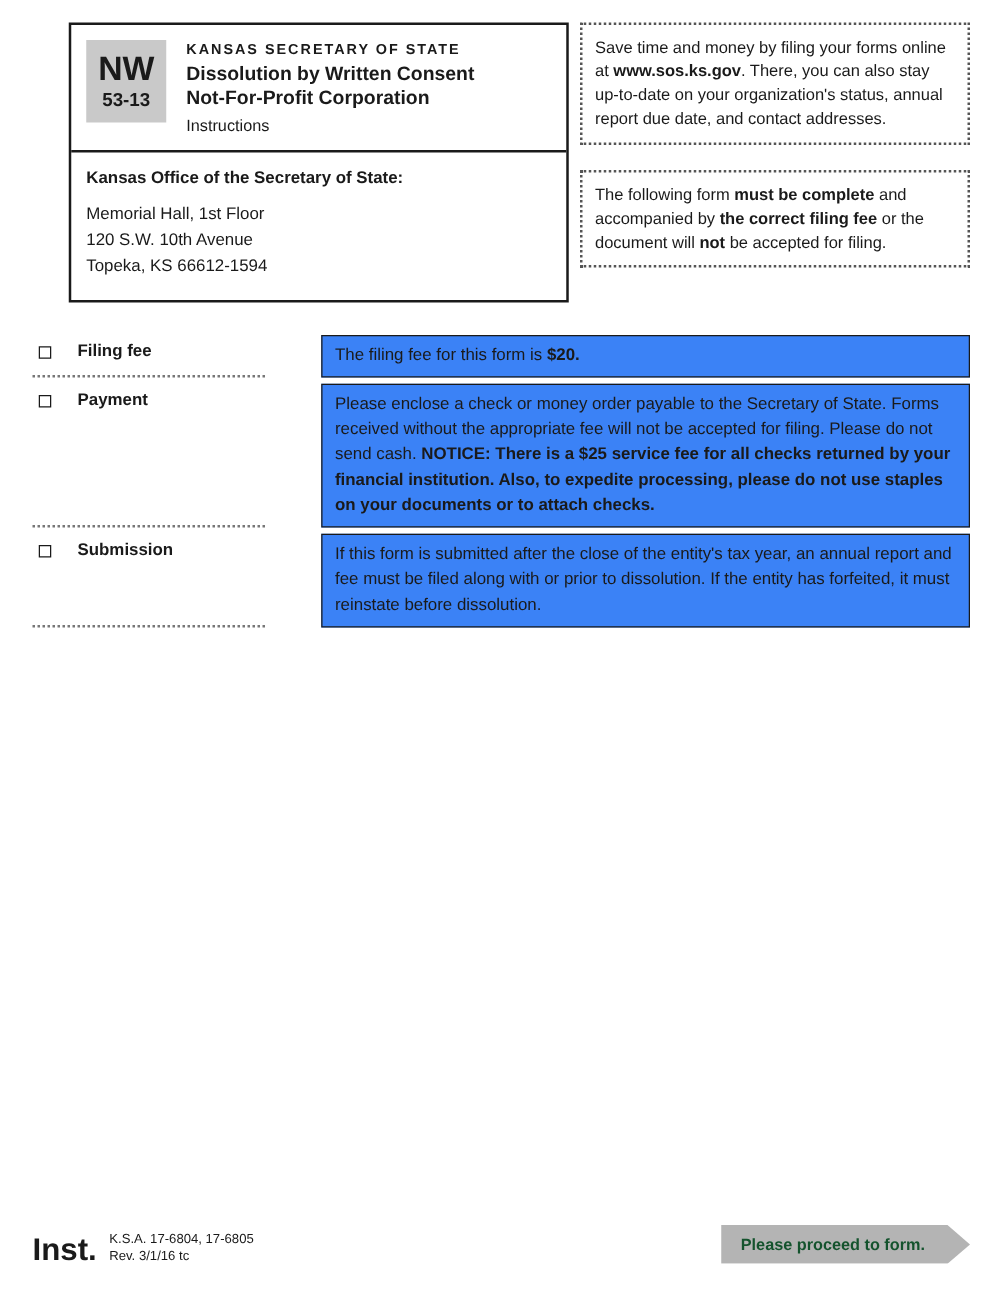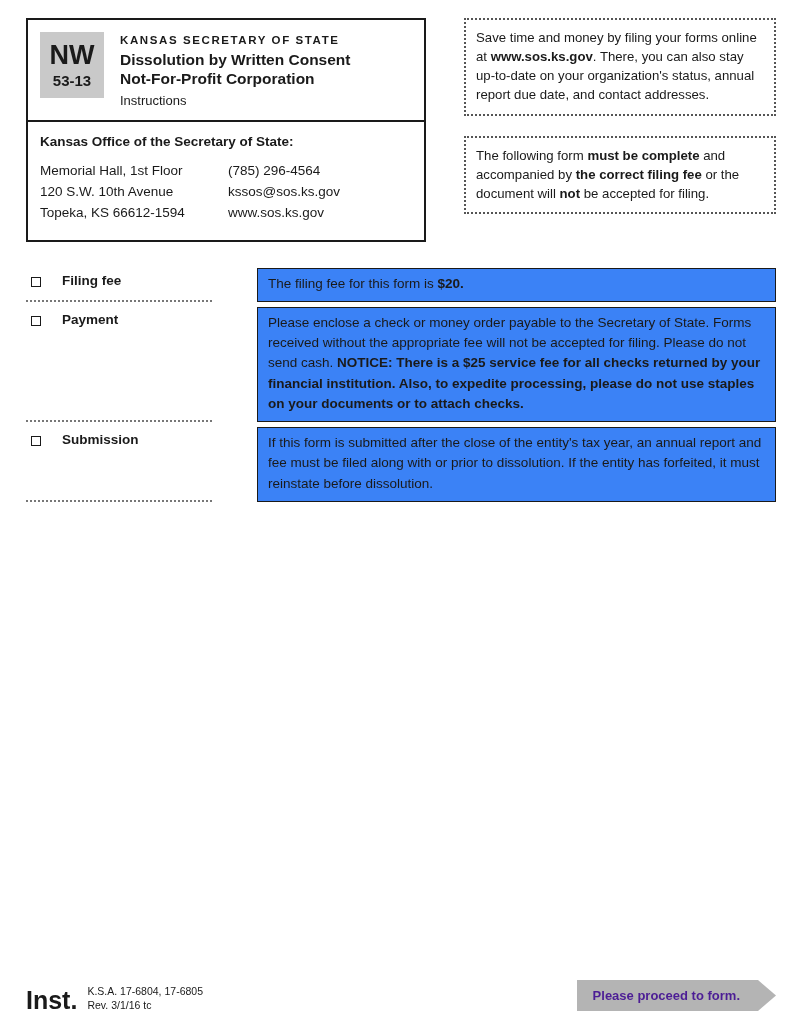--- a/index.html
+++ b/index.html
@@ -6,21 +6,21 @@
   html, body { background: #e8e8e8; }
   .page {
     width: 800px; height: 1035px; margin: 0 auto;
     padding: 18px 24px 22px 26px;
     background: #ffffff; color: #1a1a1a;
     font-family: "Liberation Sans", "DejaVu Sans", sans-serif;
     display: flex; flex-direction: column;
     position: relative;
   }
   .top-row { display: flex; justify-content: space-between; align-items: flex-start; }
-  .header-box { width: 400px; border: 2px solid #1a1a1a; background: #fff; }
+  .header-box { width: 400px; border: 2px solid #1a1a1a; background: #fff; margin-left: 29px; }
   .header-top { display: flex; gap: 16px; padding: 12px 12px 12px 12px; border-bottom: 2px solid #1a1a1a; }
   .badge { background: #c9c9c9; padding: 10px 8px 9px; text-align: center; min-width: 64px; align-self: flex-start; }
   .badge-code { font-size: 27px; font-weight: bold; line-height: 1; }
   .badge-num  { font-size: 15px; font-weight: bold; margin-top: 3px; }
   .titles { padding-top: 2px; }
   .agency { font-size: 11.5px; font-weight: bold; letter-spacing: 1.6px; margin-bottom: 4px; }
   .title  { font-size: 15.5px; font-weight: bold; line-height: 1.25; }
   .subtitle { font-size: 13px; margin-top: 4px; }
   .header-bottom { padding: 12px 12px 16px; }
   .office-heading { font-weight: bold; font-size: 13.5px; margin-bottom: 12px; }
@@ -42,21 +42,21 @@
   .row-label { font-weight: bold; font-size: 13.5px; }
   .row-content {
     flex: 1; border: 1.5px solid #1a1a1a; padding: 5px 10px 7px;
     font-size: 13.5px; line-height: 1.5; background: #3b82f6;
   }
   .footer { margin-top: auto; display: flex; align-items: flex-end; }
   .inst { font-size: 25px; font-weight: bold; line-height: 1; }
   .footer-meta { margin-left: 10px; font-size: 10.5px; line-height: 1.35; padding-bottom: 1px; }
   .proceed-arrow {
     margin-left: auto; margin-bottom: 2px; align-self: flex-end;
-    background: #b4b4b4; font-weight: bold; font-size: 13px; color: #4c1d95;
+    background: #b4b4b4; font-weight: bold; font-size: 13px; color: #14532d;
     padding: 8px 36px 8px 16px; cursor: pointer;
     clip-path: polygon(0 0, calc(100% - 18px) 0, 100% 50%, calc(100% - 18px) 100%, 0 100%);
   }
   strong { font-weight: bold; }
 </style>
 </head>
 <body>
 
 <div class="page">
 
@@ -75,25 +75,20 @@
           <div class="subtitle">Instructions</div>
         </div>
       </div>
       <div class="header-bottom">
         <div class="office-heading">Kansas Office of the Secretary of State:</div>
         <div class="office-cols">
           <div class="office-col addr">
             <div>Memorial Hall, 1st Floor</div>
             <div>120 S.W. 10th Avenue</div>
             <div>Topeka, KS 66612-1594</div>
-          </div>
-          <div class="office-col">
-            <div>(785) 296-4564</div>
-            <div>kssos@sos.ks.gov</div>
-            <div>www.sos.ks.gov</div>
           </div>
         </div>
       </div>
     </div>
 
     <div class="notices">
       <div class="notice-box"><span>Save time and money by filing your forms online at </span><strong>www.sos.ks.gov</strong><span>. There, you can also stay up-to-date on your organization's status, annual report due date, and contact addresses.</span></div>
       <div class="notice-box"><span>The following form </span><strong>must be complete</strong><span> and accompanied by </span><strong>the correct filing fee</strong><span> or the document will </span><strong>not</strong><span> be accepted for filing.</span></div>
     </div>
 

